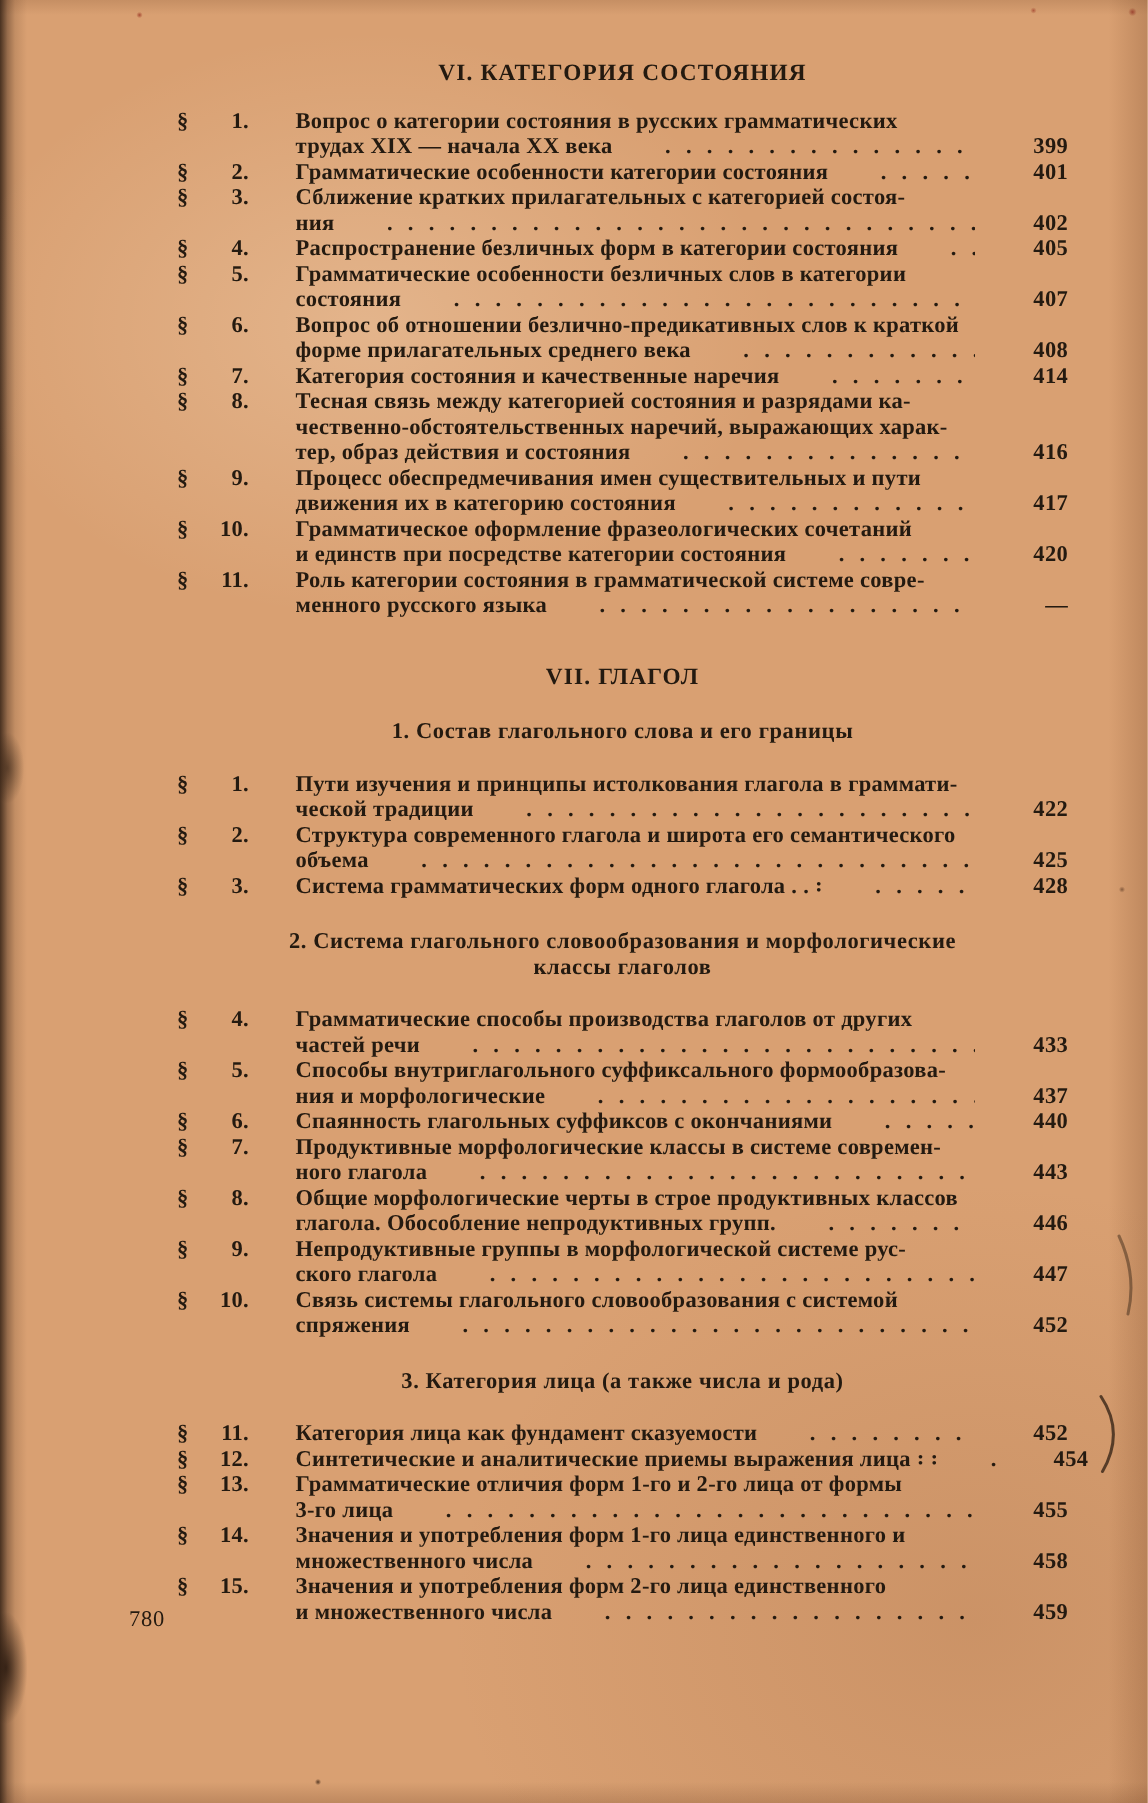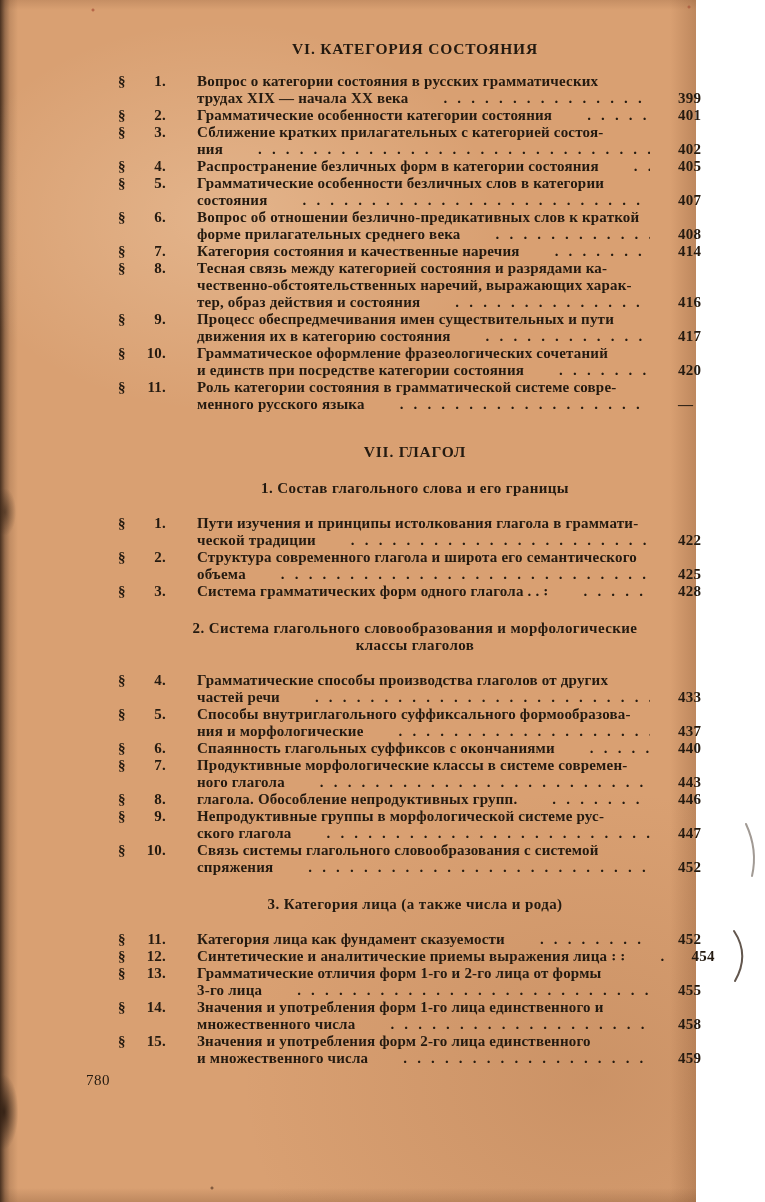--- a/index.html
+++ b/index.html
@@ -3,21 +3,21 @@
 <meta charset="utf-8">
 <style>
   html,body{margin:0;padding:0;}
   body{
     width:765px;height:1202px;
     font-family:"Liberation Serif","DejaVu Serif",serif;
     overflow:hidden;
   }
   .paper{
     position:relative;
-    width:696px;height:1202px;
+    width:765px;height:1202px;
     background-image:
       radial-gradient(circle 3px at 93px 10px, rgba(150,45,30,.75), rgba(150,45,30,0) 70%),
       radial-gradient(circle 3px at 689px 7px, rgba(150,45,30,.6), rgba(150,45,30,0) 70%),
       radial-gradient(circle 4px at 755px 8px, rgba(140,40,28,.7), rgba(140,40,28,0) 70%),
       radial-gradient(circle 3px at 748px 593px, rgba(70,40,22,.55), rgba(70,40,22,0) 70%),
       radial-gradient(circle 3px at 212px 1188px, rgba(55,32,18,.8), rgba(55,32,18,0) 70%),
       radial-gradient(ellipse 16px 34px at 5px 512px, rgba(45,28,16,.55), rgba(45,28,16,0) 70%),
       radial-gradient(ellipse 20px 52px at 4px 1112px, rgba(40,24,14,.85), rgba(40,24,14,0) 72%),
       radial-gradient(ellipse 420px 300px at 32% 18%, rgba(255,233,205,.28), rgba(255,233,205,0) 65%),
       radial-gradient(ellipse 500px 420px at 85% 90%, rgba(140,85,48,.18), rgba(140,85,48,0) 70%),
@@ -45,21 +45,21 @@
   .sig{width:18px;flex:0 0 18px;}
   .num{width:30px;flex:0 0 30px;text-align:right;margin-right:11px;white-space:nowrap;}
   .body{flex:1 1 auto;min-width:0;}
   .tline{white-space:nowrap;margin-left:20px;}
   .tline.last{display:flex;align-items:baseline;white-space:normal;gap:28px;}
   .ttext{white-space:nowrap;flex:0 0 auto;}
   .dots{
     flex:1 1 0;min-width:0;overflow:hidden;white-space:nowrap;
     word-spacing:6px;padding:0 3px 0 7px;
   }
-  .page{flex:0 0 auto;min-width:34px;text-align:left;white-space:nowrap;}
+  .page{flex:0 0 auto;min-width:34px;text-align:right;white-space:nowrap;}
   .page-label{
     position:absolute;left:86px;top:1072px;
     font-size:15px;font-weight:400;letter-spacing:.5px;color:#241a10;
   }
   .mark{position:absolute;pointer-events:none;}
   .mark path{fill:none;stroke:rgba(46,30,18,.75);stroke-width:2;stroke-linecap:round;}
 </style>
 </head>
 <body>
 
@@ -283,20 +283,21 @@
             <span class="ttext">ного глагола</span>
             <span class="dots">. . . . . . . . . . . . . . . . . . . . . . . . . . . . . . . . . . . . . . . . . . . . . . . . . . . . . . . . . . . . . . . . . . . . . . . . . . . . . . . . . . . . . . . . . .</span>
             <span class="page">443</span>
           </div>
         </div>
       </div>
       <div class="entry">
         <span class="sig">§</span>
         <span class="num">8.</span>
         <div class="body">
+          <div class="tline">Общие морфологические черты в строе продуктивных классов</div>
           <div class="tline last">
             <span class="ttext">глагола. Обособление непродуктивных групп.</span>
             <span class="dots">. . . . . . . . . . . . . . . . . . . . . . . . . . . . . . . . . . . . . . . . . . . . . . . . . . . . . . . . . . . . . . . . . . . . . . . . . . . . . . . . . . . . . . . . . .</span>
             <span class="page">446</span>
           </div>
         </div>
       </div>
       <div class="entry">
         <span class="sig">§</span>
         <span class="num">9.</span>

